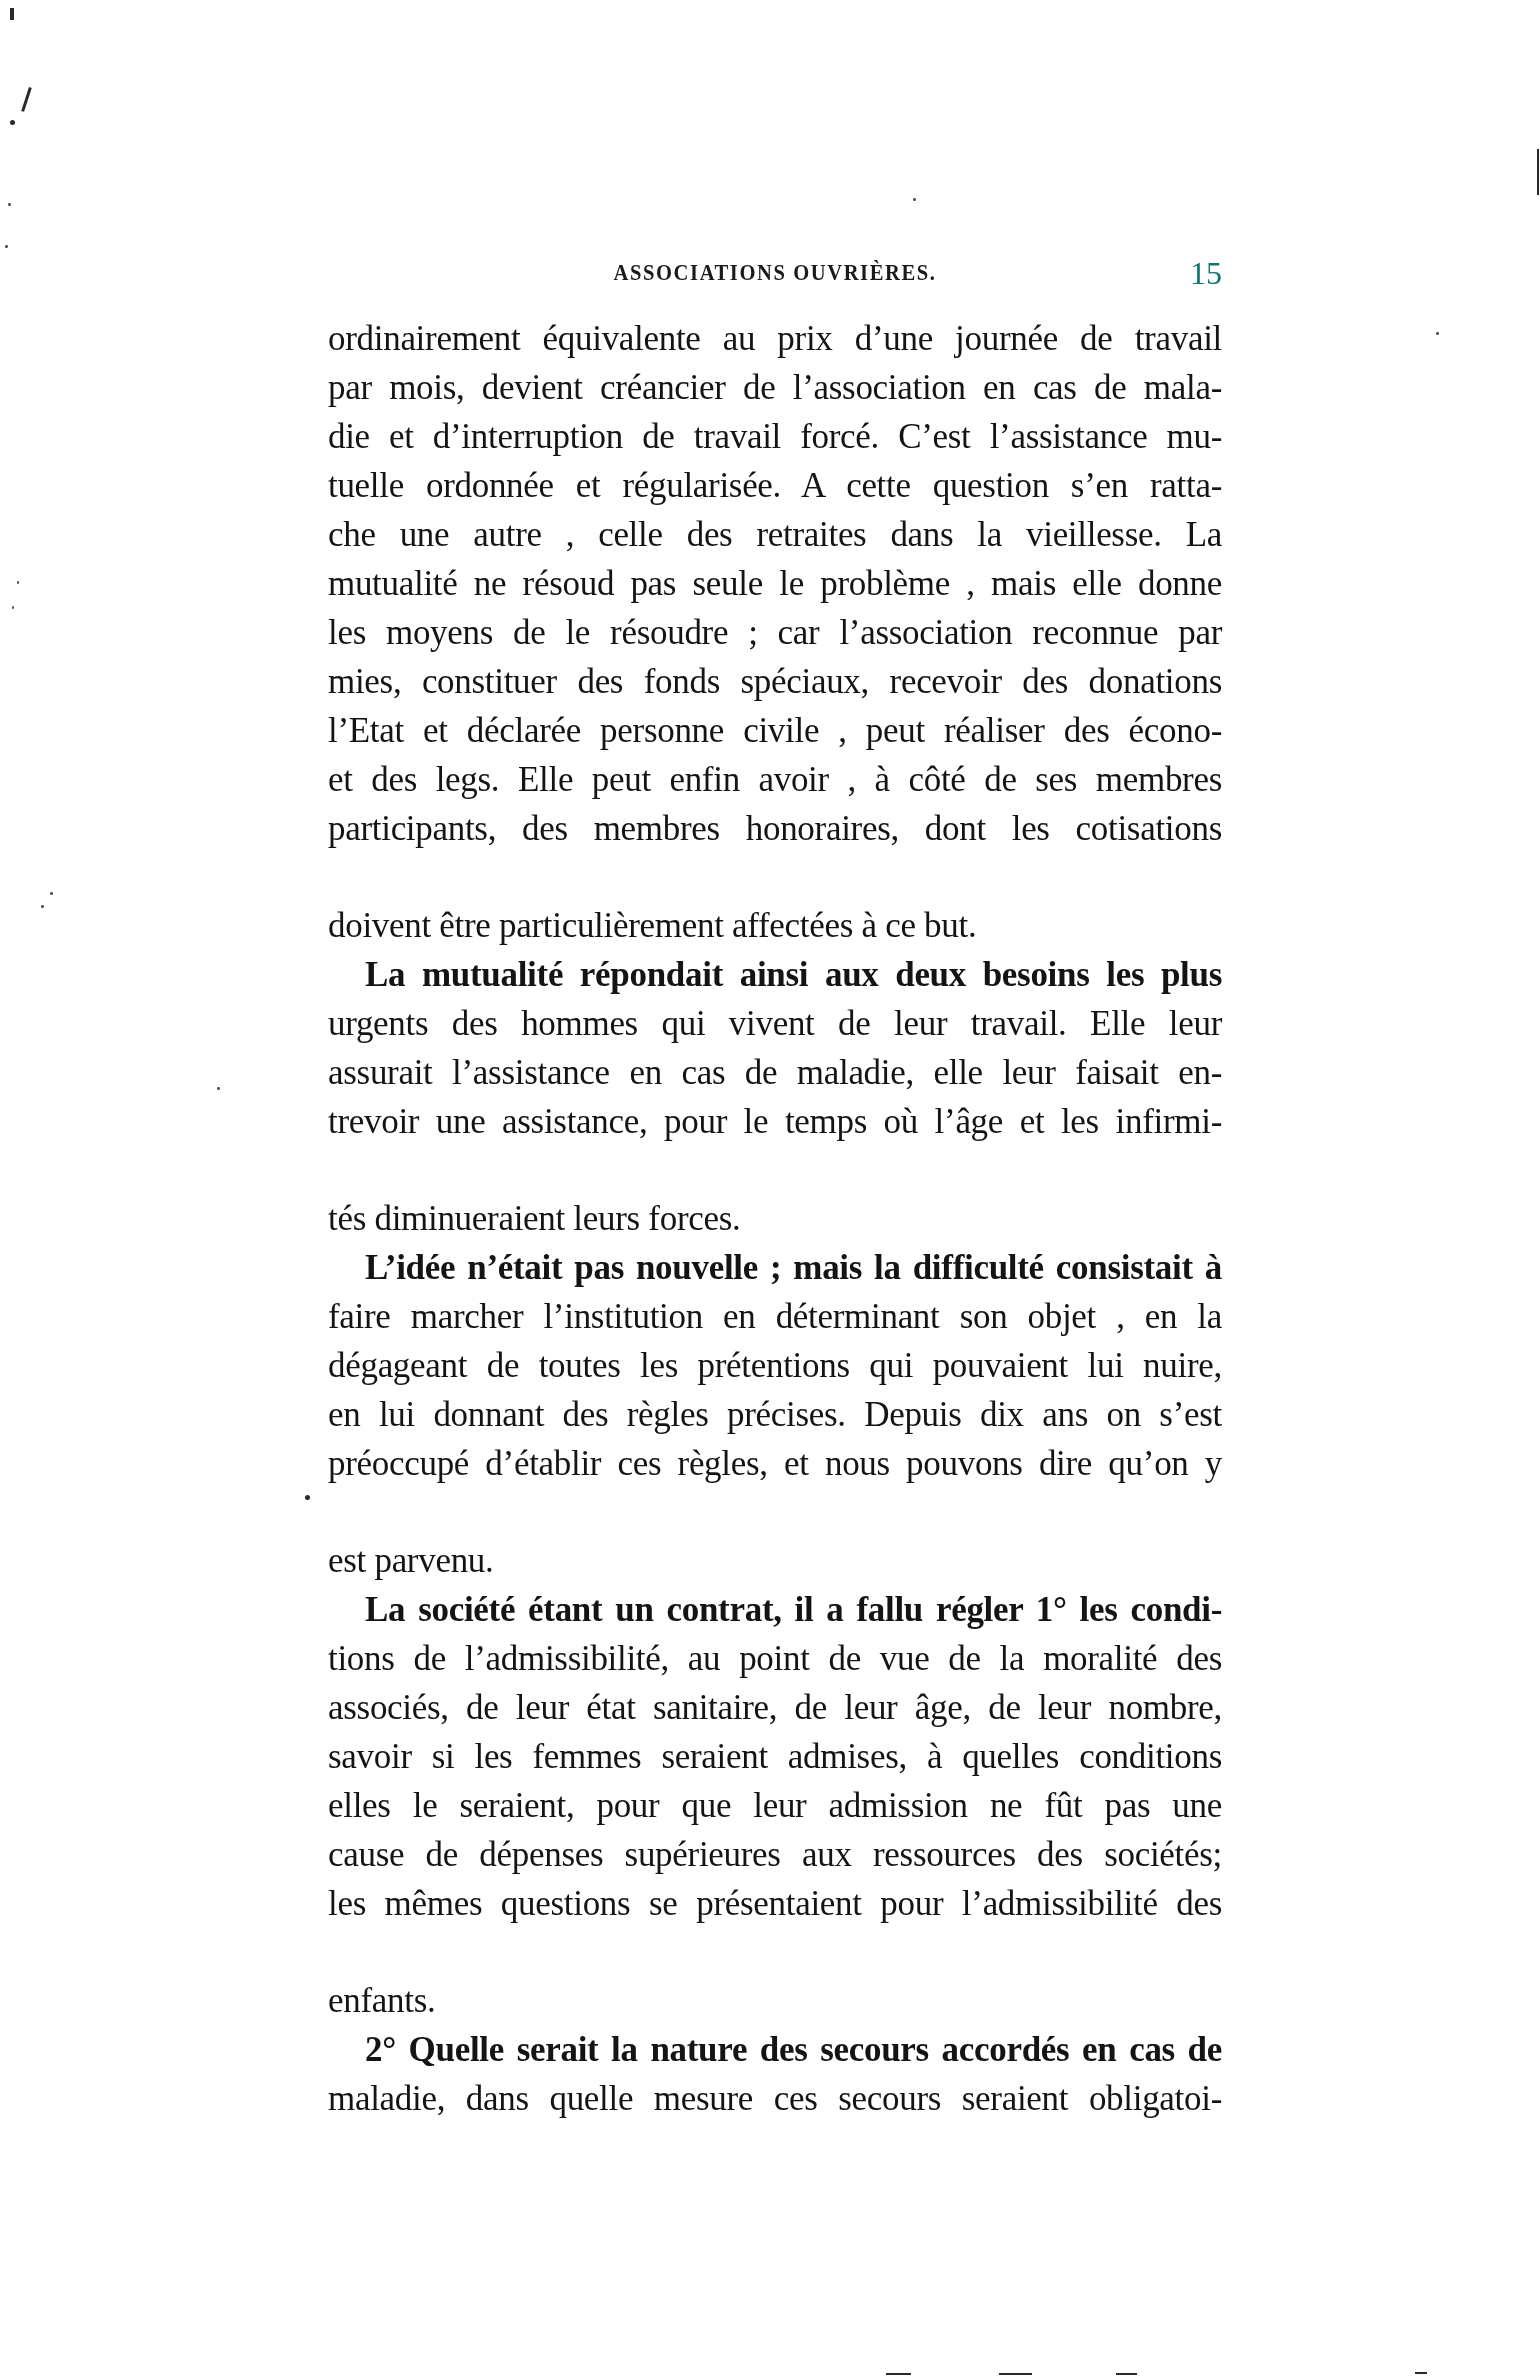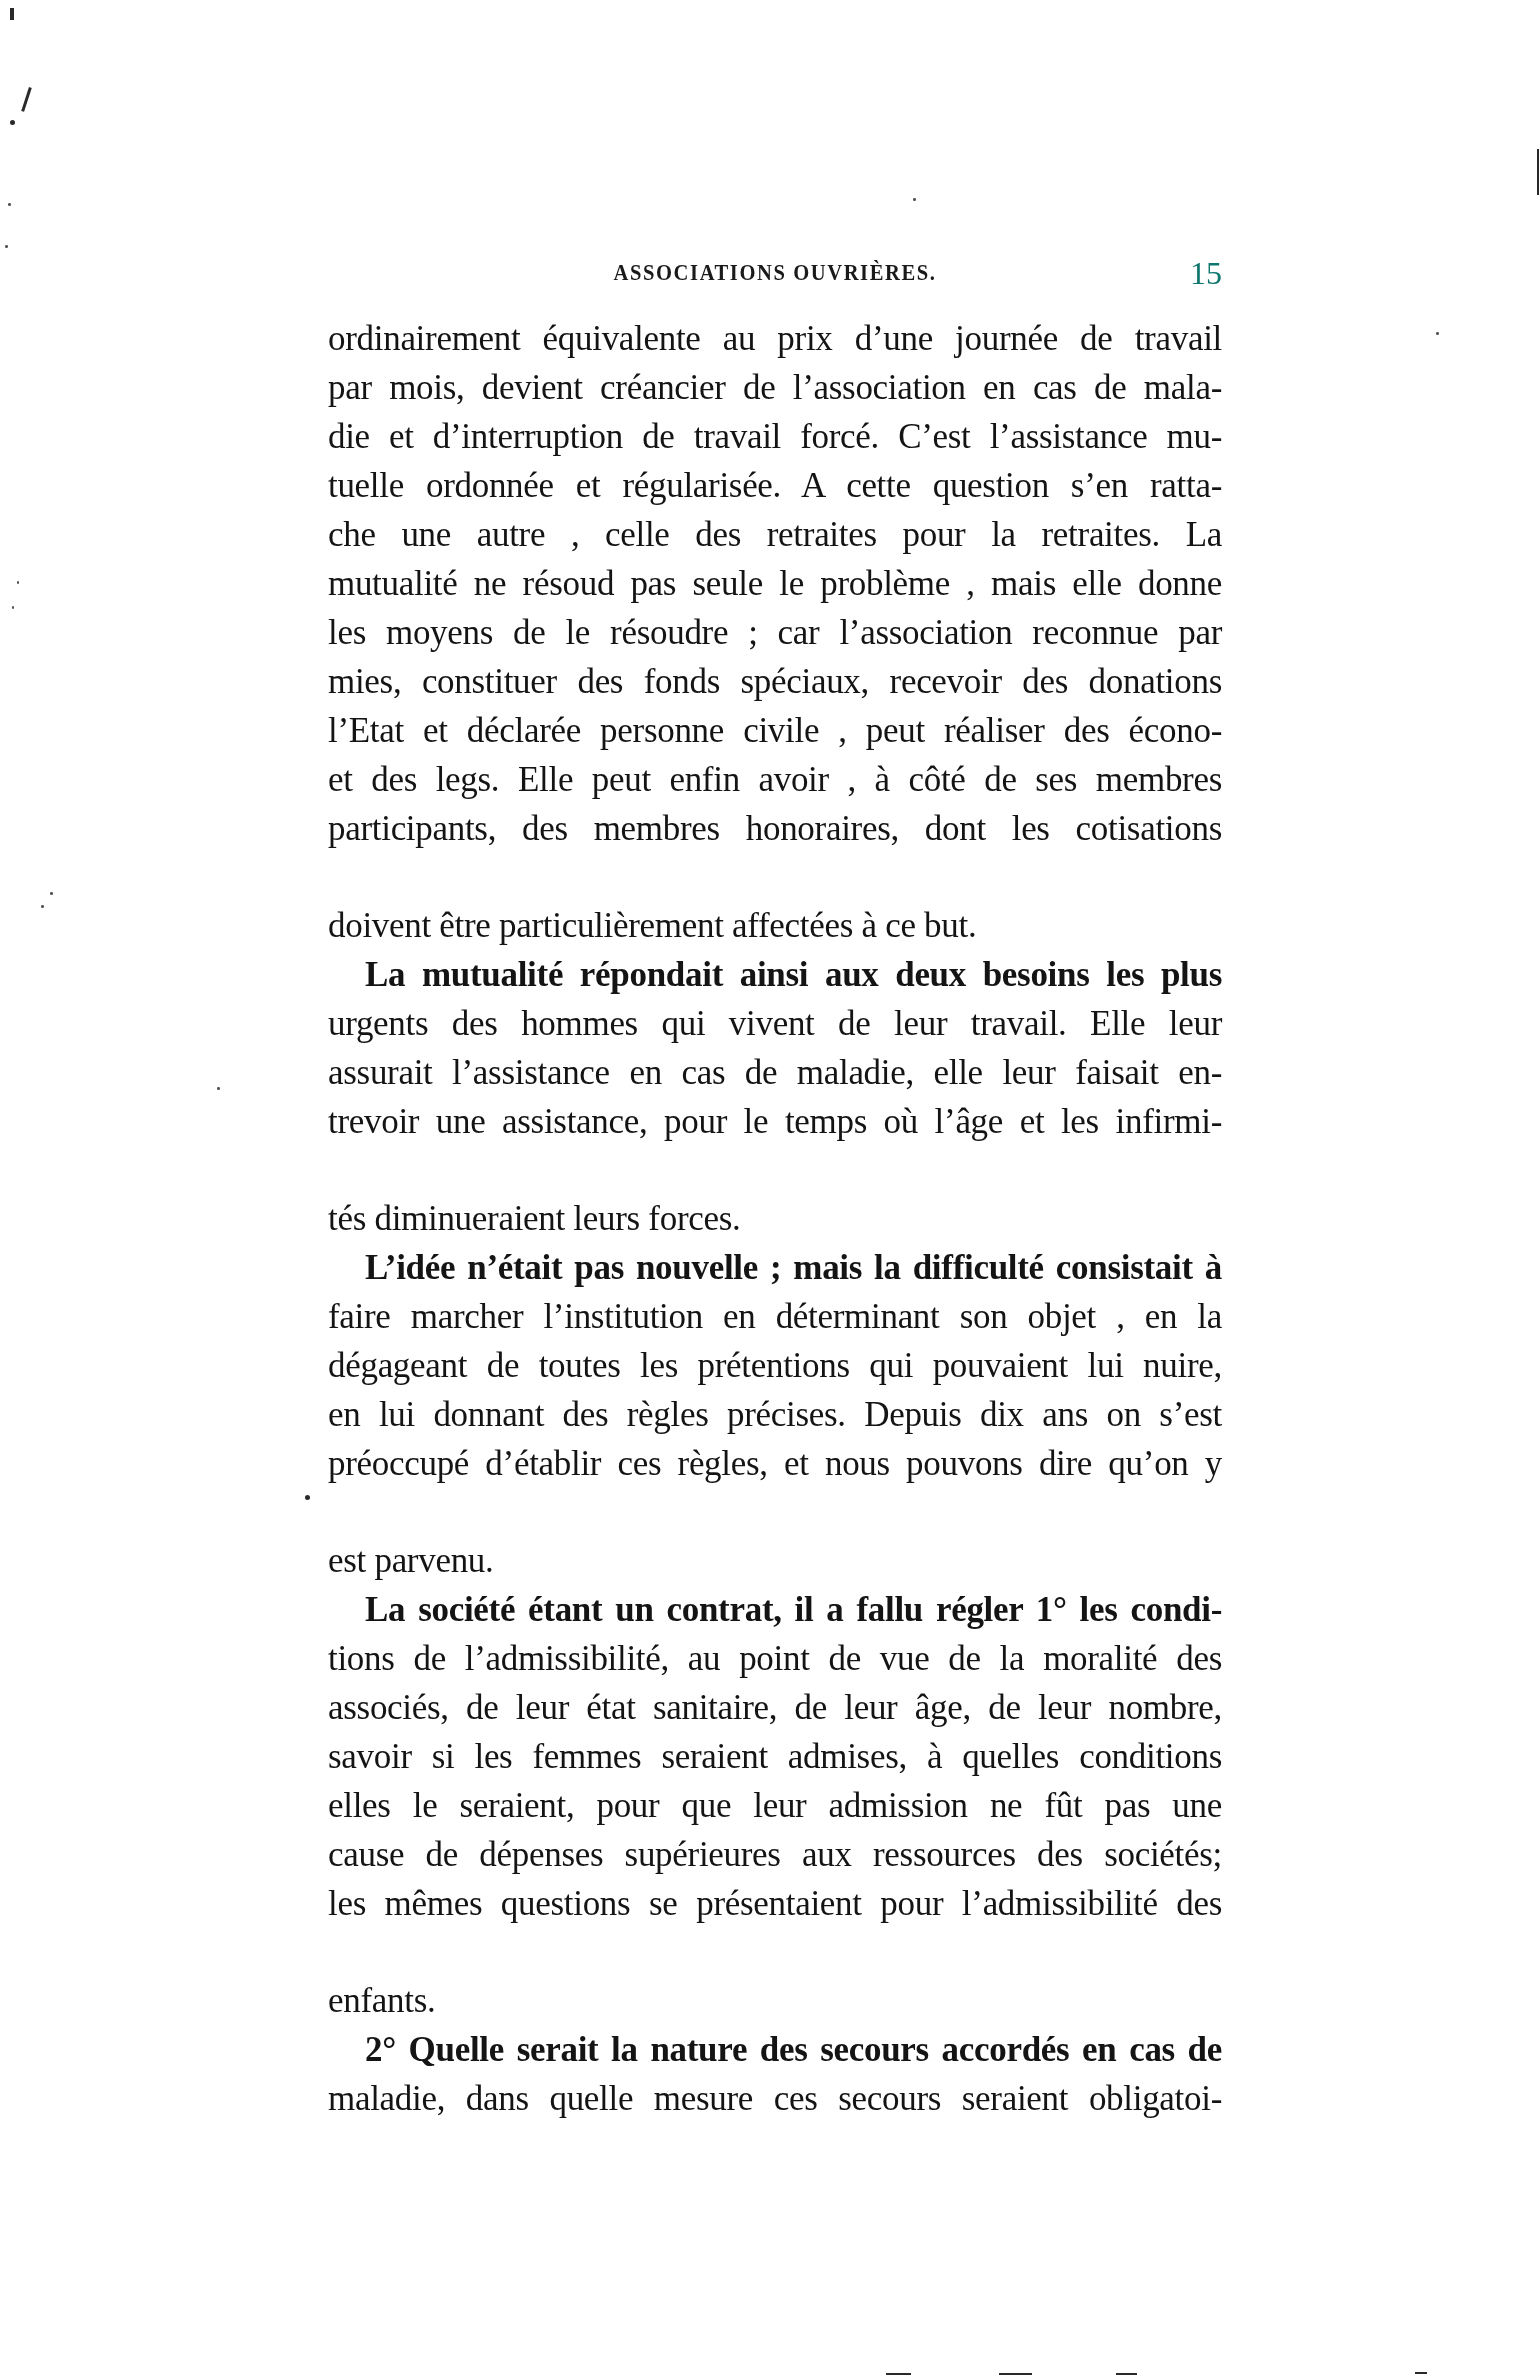--- a/index.html
+++ b/index.html
@@ -117,21 +117,21 @@
     <div class="page-number">15</div>
   </div>
 
   <div class="text-block">
 
     <div class="paragraph">
       <div class="line">ordinairement équivalente au prix d’une journée de travail</div>
       <div class="line">par mois, devient créancier de l’association en cas de mala-</div>
       <div class="line">die et d’interruption de travail forcé. C’est l’assistance mu-</div>
       <div class="line">tuelle ordonnée et régularisée. A cette question s’en ratta-</div>
-      <div class="line">che une autre , celle des retraites pour la retraites. La</div>
+      <div class="line">che une autre , celle des retraites dans la vieillesse. La</div>
       <div class="line">mutualité ne résoud pas seule le problème , mais elle donne</div>
       <div class="line">les moyens de le résoudre ; car l’association reconnue par</div>
       <div class="line">mies, constituer des fonds spéciaux, recevoir des donations</div>
       <div class="line">l’Etat et déclarée personne civile , peut réaliser des écono-</div>
       <div class="line">et des legs. Elle peut enfin avoir , à côté de ses membres</div>
       <div class="line">participants, des membres honoraires, dont les cotisations</div>
       <div class="line last">doivent être particulièrement affectées à ce but.</div>
     </div>
 
     <div class="paragraph">

